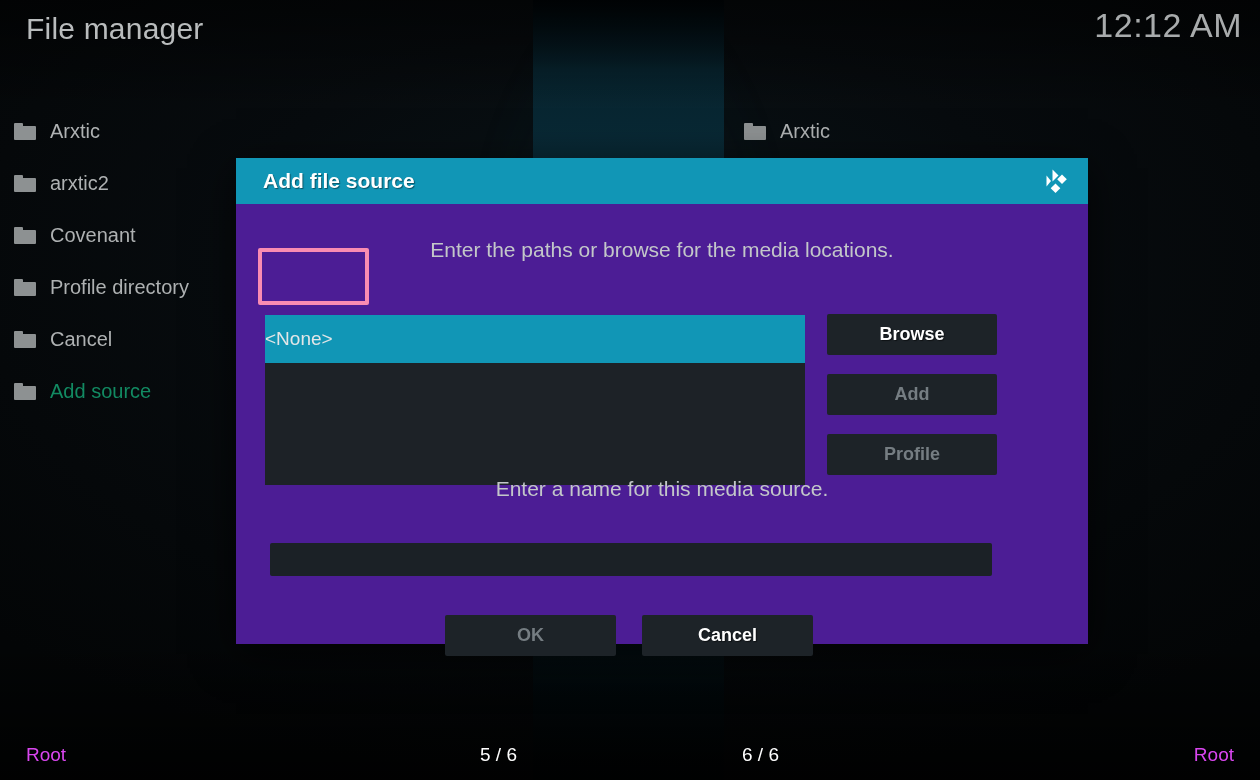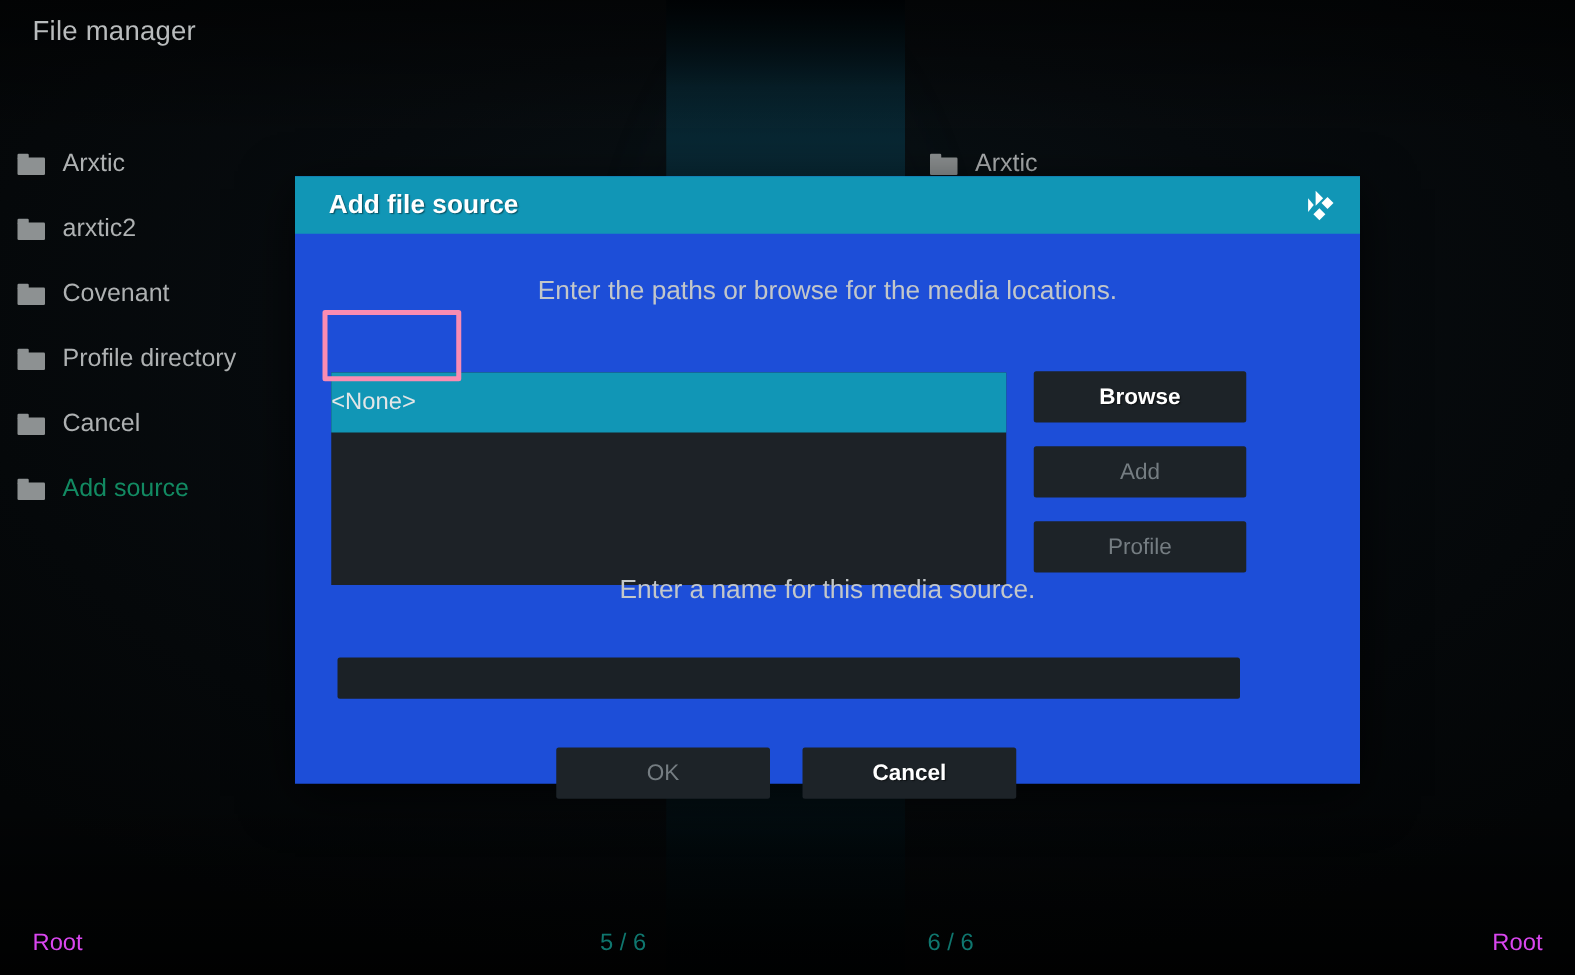--- a/index.html
+++ b/index.html
@@ -47,21 +47,21 @@
     position:absolute; inset:0;
     background:linear-gradient(180deg, rgba(0,0,0,0.55) 0%, rgba(0,0,0,0) 14%, rgba(0,0,0,0) 82%, rgba(0,0,0,0.8) 100%);
   }
 
   
   .topbar {
     position:absolute; left:0; top:0; width:1260px; height:70px;
   }
   .app-title {
     position:absolute; left:26px; top:12px;
-    font-size:22px; font-weight:300; color:#b9bcbd;
+    font-size:30px; font-weight:300; color:#b9bcbd;
     letter-spacing:0.2px;
   }
   .clock {
     position:absolute; right:18px; top:6px;
     font-size:34px; font-weight:300; color:#a8abac;
     letter-spacing:0.5px;
   }
 
   
   .pane { position:absolute; top:105px; }
@@ -93,32 +93,32 @@
     font-size:20px; font-weight:400; color:#aeb1b2;
     white-space:nowrap;
   }
   .file-row.accent .file-label { color:#128a62; }
 
   
   .statusbar {
     position:absolute; left:0; bottom:0; width:1260px; height:56px;
   }
   .st { position:absolute; bottom:14px; font-size:19px; color:#d946ef; }
-  .st.dim { color:#0f766e; }
+  .st.dim { color:#ffffff; }
   .st-left   { left:26px; }
   .st-lcount { left:480px; }
   .st-rcount { left:742px;text-align:right; }
   .st-right  { right:26px; }
 
   
   .dialog {
     position:absolute;
-    left:236px; top:141px;
+    left:236px; top:158px;
     width:852px; height:486px;
-    background:#1d4ed8;
+    background:#4c1d95;
     box-shadow:0 10px 40px rgba(0,0,0,0.7);
   }
   .dlg-header {
     position:relative;
     height:46px; width:100%;
     background:#1196b6;
     display:flex; align-items:center;
   }
   .dlg-title {
     margin-left:27px;
@@ -158,21 +158,21 @@
 
   
   .btn {
     position:absolute;
     background:#1d2328;
     border-radius:2px;
     display:flex; align-items:center; justify-content:center;
     font-size:18px;
   }
   .btn.enabled { color:#ffffff; font-weight:bold; text-shadow:1px 1px 1px rgba(0,0,0,0.5); }
-  .btn.disabled { color:#757d82; font-weight:400; }
+  .btn.disabled { color:#757d82; font-weight:700; }
 
   .btn-browse { left:591px; top:110px; width:170px; height:41px; }
   .btn-add    { left:591px; top:170px; width:170px; height:41px; }
   .btn-remove { left:591px; top:230px; width:170px; height:41px; }
 
   
   .name-field {
     position:absolute;
     left:34px; top:339px;
     width:722px; height:33px;
@@ -199,20 +199,21 @@
 
 <div id="screen">
 
   <div class="bg-base"></div>
   <div class="bg-band-glow"></div>
   <div class="bg-band"></div>
   <div class="bg-vignette"></div>
 
   <div class="topbar">
     <div class="app-title">File manager</div>
+    <div class="clock">12:12 AM</div>
   </div>
 
   <div class="pane pane-left" id="pane-left">
       <div class="file-row">
         <span class="folder-ico"></span>
         <span class="file-label">Arxtic</span>
       </div>
       <div class="file-row">
         <span class="folder-ico"></span>
         <span class="file-label">arxtic2</span>

